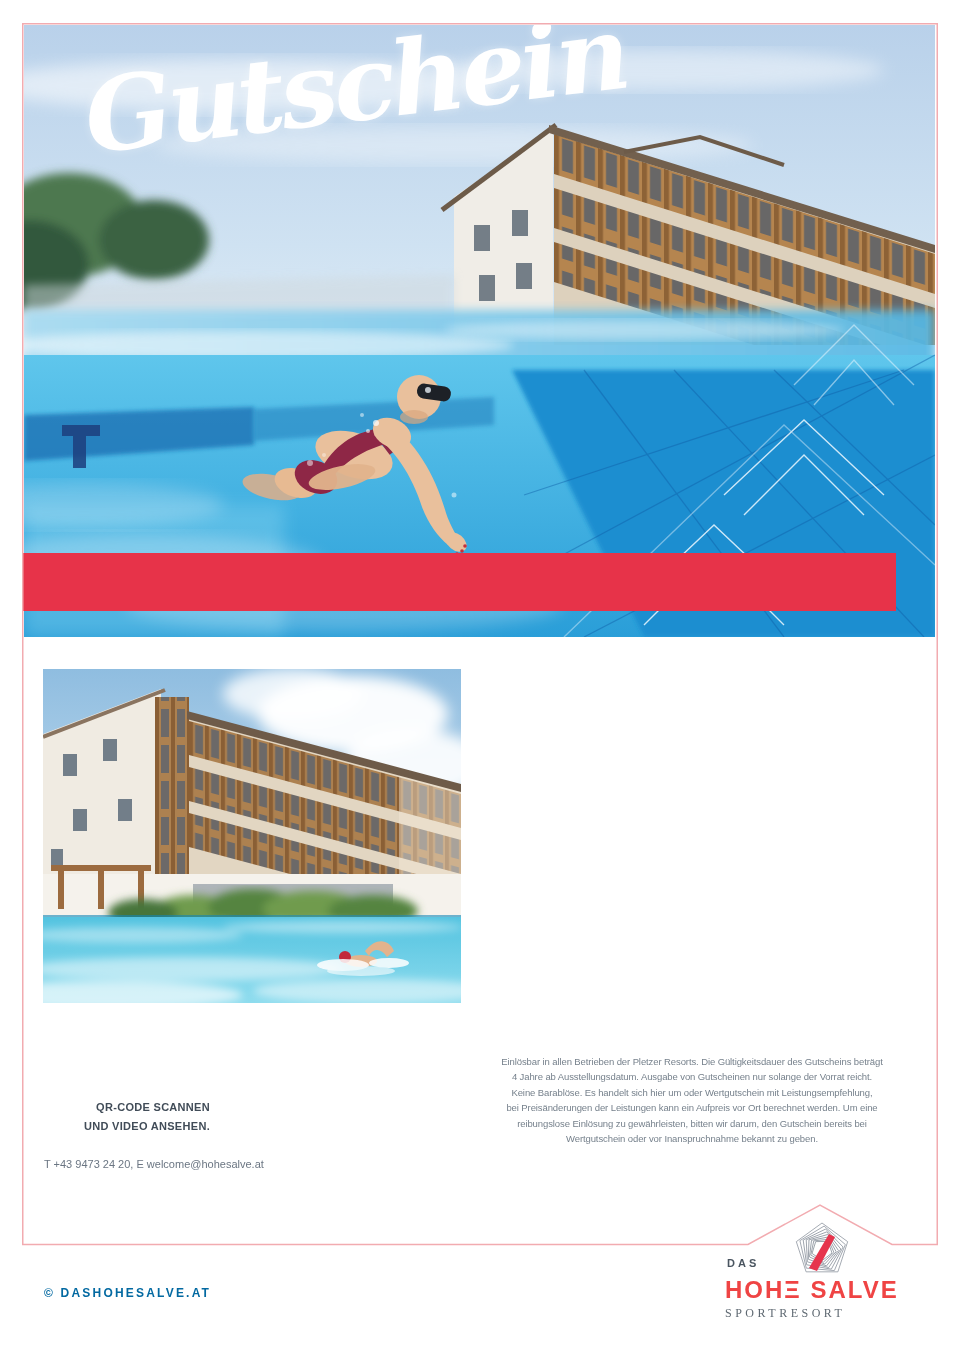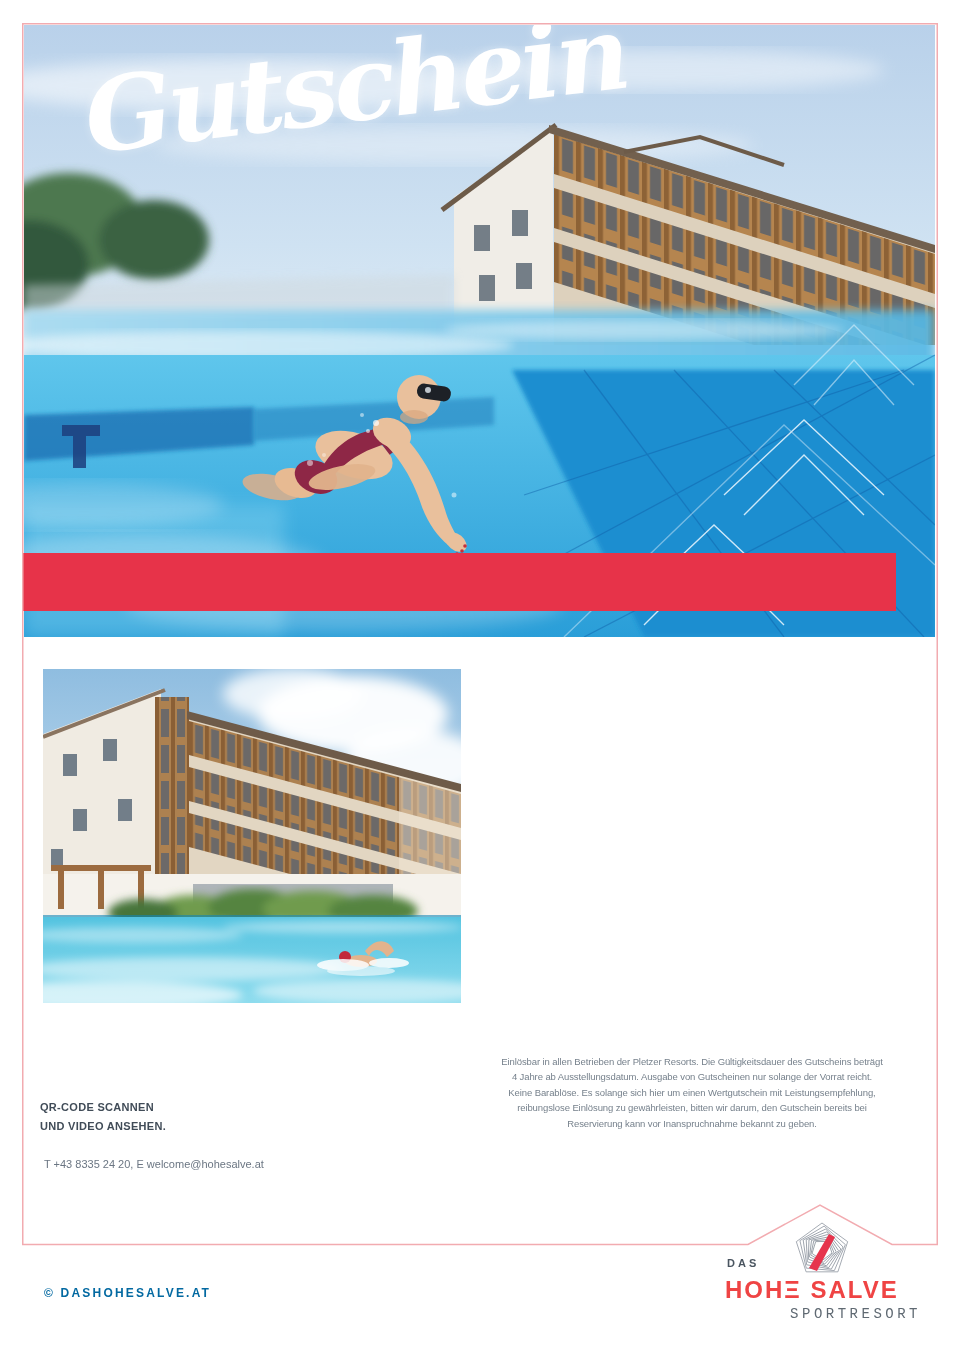--- a/index.html
+++ b/index.html
@@ -25,39 +25,39 @@
   }
 
   
   #red-banner{left:22px;top:553px;width:874px;height:58px;background:var(--accent-red,#e73349);z-index:20;}
 
   
   #secondary-photo{left:43px;top:669px;width:418px;height:334px;overflow:hidden;z-index:5;}
 
   
   #qr-block{
-    left:40px;top:1098px;width:170px;text-align:left;
+    left:40px;top:1098px;width:170px;text-align:right;
     color:#414c58;font-size:11px;font-weight:bold;letter-spacing:.3px;line-height:19px;
   }
   #address-block{
     left:44px;top:1155px;color:#6b7683;font-size:11px;line-height:19px;white-space:nowrap;
   }
   #terms-block{
     left:477px;top:1054px;width:430px;color:#76818c;font-size:9.5px;line-height:15.4px;
     letter-spacing:-0.1px;white-space:nowrap;text-align:center;
   }
   #copyright-line{
     left:44px;top:1286px;color:#0369a1;font-size:12px;font-weight:bold;letter-spacing:2.2px;white-space:nowrap;
   }
 
   
   #logo-das{left:727px;top:1257px;color:#4a5560;font-size:11px;font-weight:bold;letter-spacing:3px;}
   #logo-wordmark{left:725px;top:1276px;width:200px;color:#ef4444;font-size:24px;font-weight:bold;letter-spacing:2px;white-space:nowrap;}
-  #logo-subtitle{left:725px;top:1306px;width:196px;text-align:right;color:#5f6972;
-    font-family:Liberation Mono, monospace;font-size:14px;letter-spacing:3.5px;white-space:nowrap;}
+  #logo-subtitle{left:725px;top:1306px;width:196px;text-align:left;color:#5f6972;
+    font-family:Liberation Serif, serif;font-size:12px;letter-spacing:3.5px;white-space:nowrap;}
   #pentagon-icon{left:794px;top:1222px;width:56px;height:56px;z-index:45;}
 </style>
 </head>
 <body>
 
 <div class="abs" id="hero-photo">
   <svg width="911" height="612" viewBox="0 0 911 612">
     <defs>
       <linearGradient id="sky1" x1="0" y1="0" x2="0" y2="1">
         <stop offset="0" stop-color="#b9d1ea"></stop>
@@ -290,29 +290,30 @@
     </g>
   </svg>
 </div>
 
 <div class="abs" id="qr-block">
   <div>QR-CODE SCANNEN</div>
   <div>UND VIDEO ANSEHEN.</div>
 </div>
 
 <div class="abs" id="address-block">
-  <div>T +43 8335 24 20, E welcome@hohesalve.at</div>
+  <div>T +43 9473 24 20, E welcome@hohesalve.at</div>
 </div>
 
 <div class="abs" id="terms-block">
   <div>Einlösbar in allen Betrieben der Pletzer Resorts. Die Gültigkeitsdauer des Gutscheins beträgt</div>
   <div>4 Jahre ab Ausstellungsdatum. Ausgabe von Gutscheinen nur solange der Vorrat reicht.</div>
-  <div>Keine Barablöse. Es solange sich hier um einen Wertgutschein mit Leistungsempfehlung,</div>
+  <div>Keine Barablöse. Es handelt sich hier um oder Wertgutschein mit Leistungsempfehlung,</div>
+  <div>bei Preisänderungen der Leistungen kann ein Aufpreis vor Ort berechnet werden. Um eine</div>
   <div>reibungslose Einlösung zu gewährleisten, bitten wir darum, den Gutschein bereits bei</div>
-  <div>Reservierung kann vor Inanspruchnahme bekannt zu geben.</div>
+  <div>Wertgutschein oder vor Inanspruchnahme bekannt zu geben.</div>
 </div>
 
 <div class="abs" id="copyright-line">© DASHOHESALVE.AT</div>
 
 <div class="abs" id="pentagon-icon">
   <svg width="56" height="56" viewBox="0 0 56 56">
     <g transform="translate(28,28)" stroke="#9aa1aa" fill="none">
       <polygon points="0,-1 0.951,-0.309 0.588,0.809 -0.588,0.809 -0.951,-0.309" transform="scale(27)" stroke-width="0.033"></polygon>
       <polygon points="0,-1 0.951,-0.309 0.588,0.809 -0.588,0.809 -0.951,-0.309" transform="rotate(5) scale(24)" stroke-width="0.037"></polygon>
       <polygon points="0,-1 0.951,-0.309 0.588,0.809 -0.588,0.809 -0.951,-0.309" transform="rotate(10) scale(21.3)" stroke-width="0.042"></polygon>

